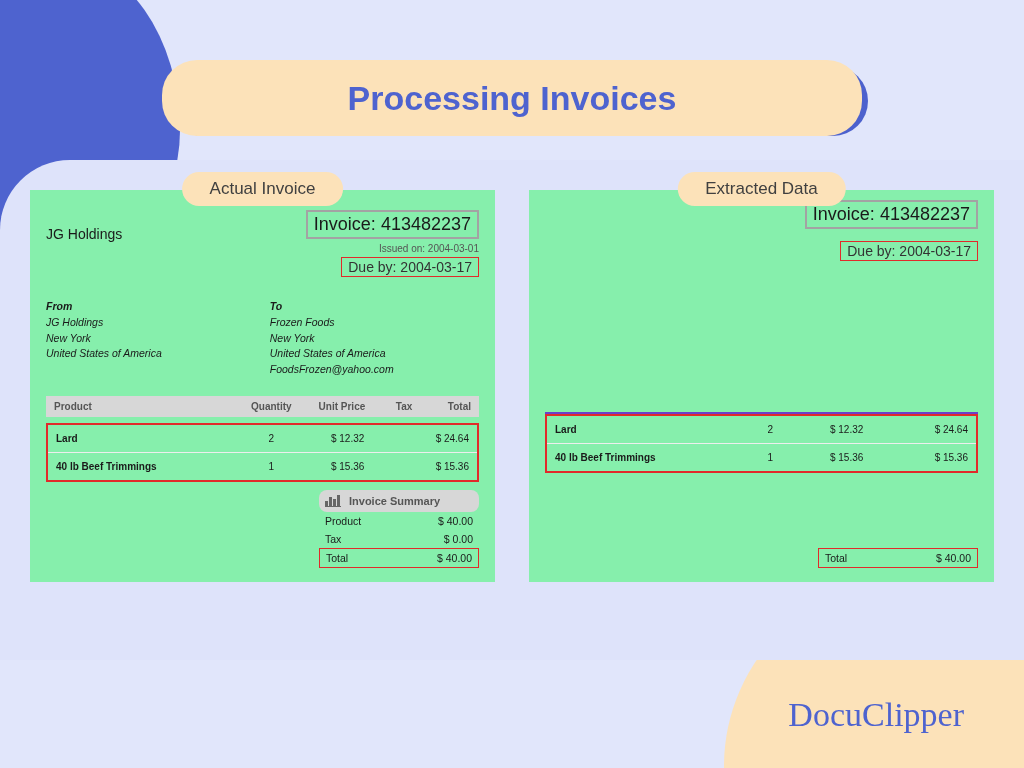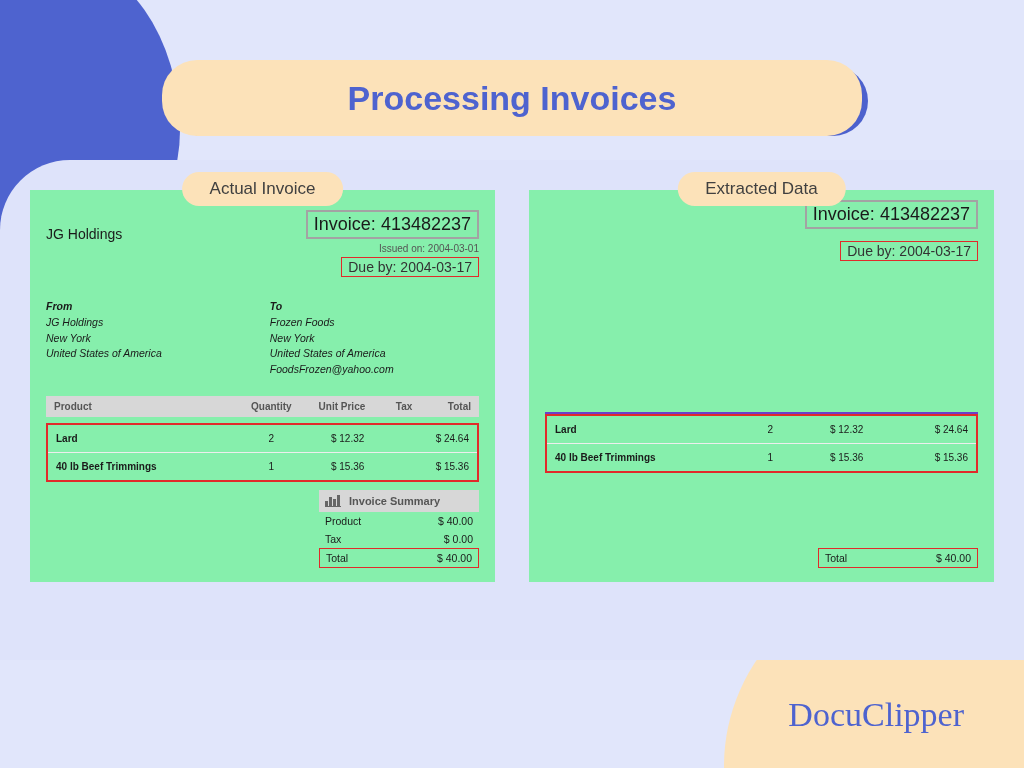--- a/index.html
+++ b/index.html
@@ -167,20 +167,21 @@
 }
 .sum-hdr {
   background: #d7d7d7;
   padding: 5px 6px;
   display: flex;
   align-items: center;
   gap: 8px;
   font-size: 11px;
   font-weight: 700;
   color: #555;
+  border-radius: 8px;
 }
 .chart-icon {
   width: 16px; height: 12px;
   display: inline-flex; align-items: flex-end; gap: 1px;
   border-bottom: 1px solid #666;
 }
 .chart-icon span { width: 3px; background: #666; display: inline-block; }
 .sum-row { display: flex; justify-content: space-between; padding: 3px 6px; }
 .sum-total-box { border: 1px solid #e12a2a; }
 

